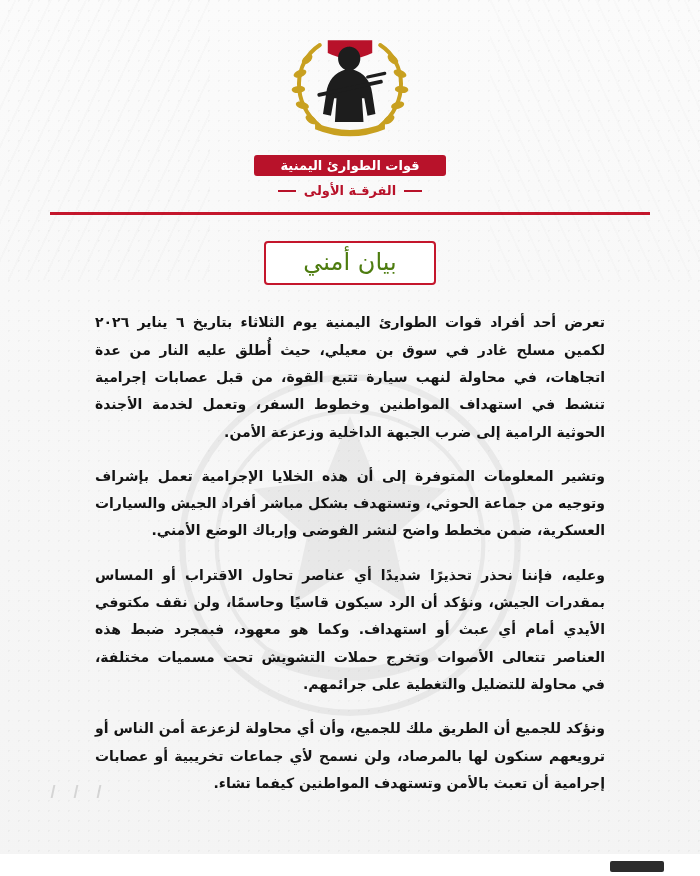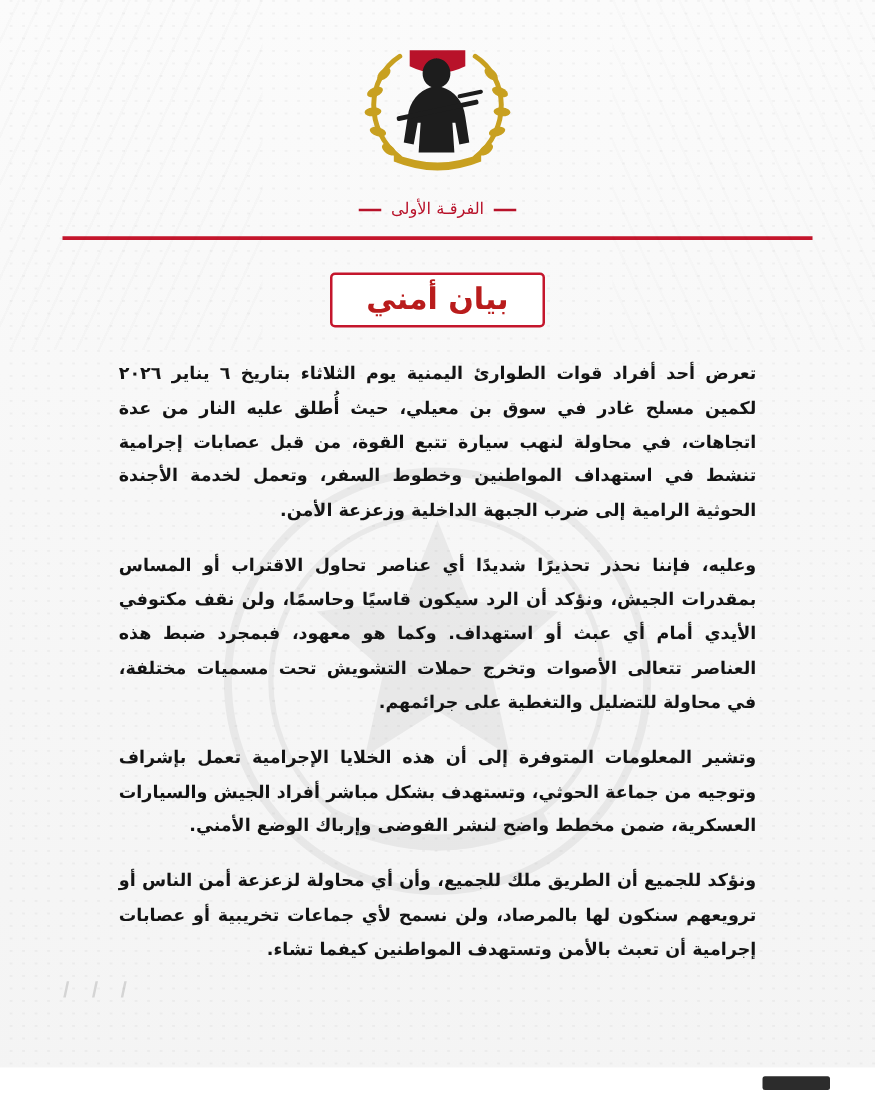--- a/index.html
+++ b/index.html
@@ -82,21 +82,21 @@
     border-radius: 3px;
     letter-spacing: 0.4px;
   }
   .unit-line {
     margin-top: 7px;
     display: flex;
     align-items: center;
     gap: 8px;
     color: #b8122a;
     font-size: 13px;
-    font-weight: normal;
+    font-weight: bold;
   }
   .unit-line .dash {
     display: inline-block;
     width: 18px;
     height: 2px;
     background: #b8122a;
   }
 
   .rule {
     margin: 14px auto 0;
@@ -109,23 +109,23 @@
   .title-box {
     margin: 26px auto 0;
     width: 172px;
     border: 2.5px solid #c4162c;
     border-radius: 4px;
     text-align: center;
     padding: 6px 0 8px;
     background: #fff;
   }
   .title-box .title {
-    color: #b91c1c;
+    color: #4d7c0f;
     font-size: 24px;
-    font-weight: bold;
+    font-weight: normal;
     line-height: 1.1;
   }
 
   
   .body {
     position: relative;
     margin: 24px auto 0;
     width: 510px;
     text-align: justify;
     text-align-last: right;
@@ -210,38 +210,39 @@
       <path d="M72 28 L128 28 L128 44 Q100 58 72 44 Z" fill="#b8122a"></path>
 
       <path d="M100 36 c-9 0 -15 7 -15 15 0 7 4 12 9 14 -13 4 -22 14 -24 30 l-4 26 10 2 4 -22 3 0 -2 30 36 0 -2 -30 3 0 4 22 10 -2 -4 -26 c-2 -16 -11 -26 -24 -30 5 -2 9 -7 9 -14 0 -8 -6 -15 -15 -15 z" fill="#1d1d1d"></path>
 
       <rect x="58" y="86" width="84" height="5" rx="2" fill="#1d1d1d" transform="rotate(-12 100 88)"></rect>
       <rect x="120" y="70" width="26" height="4" rx="2" fill="#1d1d1d" transform="rotate(-12 133 72)"></rect>
 
       <path d="M56 132 Q100 150 144 132 L144 140 Q100 158 56 140 Z" fill="#c8a020"></path>
     </svg>
 
+    <div class="org-name">قوات الطوارئ اليمنية</div>
 
     <div class="unit-line">
       <span class="dash"></span>
       <span>الفرقـة الأولى</span>
       <span class="dash"></span>
     </div>
   </div>
 
   <div class="rule"></div>
 
   <div class="title-box">
     <div class="title">بيان أمني</div>
   </div>
 
   <div class="body">
     <p>تعرض أحد أفراد قوات الطوارئ اليمنية يوم الثلاثاء بتاريخ ٦ يناير ٢٠٢٦ لكمين مسلح غادر في سوق بن معيلي، حيث أُطلق عليه النار من عدة اتجاهات، في محاولة لنهب سيارة تتبع القوة، من قبل عصابات إجرامية تنشط في استهداف المواطنين وخطوط السفر، وتعمل لخدمة الأجندة الحوثية الرامية إلى ضرب الجبهة الداخلية وزعزعة الأمن.</p>
+    <p>وتشير المعلومات المتوفرة إلى أن هذه الخلايا الإجرامية تعمل بإشراف وتوجيه من جماعة الحوثي، وتستهدف بشكل مباشر أفراد الجيش والسيارات العسكرية، ضمن مخطط واضح لنشر الفوضى وإرباك الوضع الأمني.</p>
     <p>وعليه، فإننا نحذر تحذيرًا شديدًا أي عناصر تحاول الاقتراب أو المساس بمقدرات الجيش، ونؤكد أن الرد سيكون قاسيًا وحاسمًا، ولن نقف مكتوفي الأيدي أمام أي عبث أو استهداف. وكما هو معهود، فبمجرد ضبط هذه العناصر تتعالى الأصوات وتخرج حملات التشويش تحت مسميات مختلفة، في محاولة للتضليل والتغطية على جرائمهم.</p>
-    <p>وتشير المعلومات المتوفرة إلى أن هذه الخلايا الإجرامية تعمل بإشراف وتوجيه من جماعة الحوثي، وتستهدف بشكل مباشر أفراد الجيش والسيارات العسكرية، ضمن مخطط واضح لنشر الفوضى وإرباك الوضع الأمني.</p>
     <p>ونؤكد للجميع أن الطريق ملك للجميع، وأن أي محاولة لزعزعة أمن الناس أو ترويعهم سنكون لها بالمرصاد، ولن نسمح لأي جماعات تخريبية أو عصابات إجرامية أن تعبث بالأمن وتستهدف المواطنين كيفما تشاء.</p>
 
   </div>
 
   <div class="side-marks">
     <span></span>
     <span></span>
     <span></span>
   </div>
 

